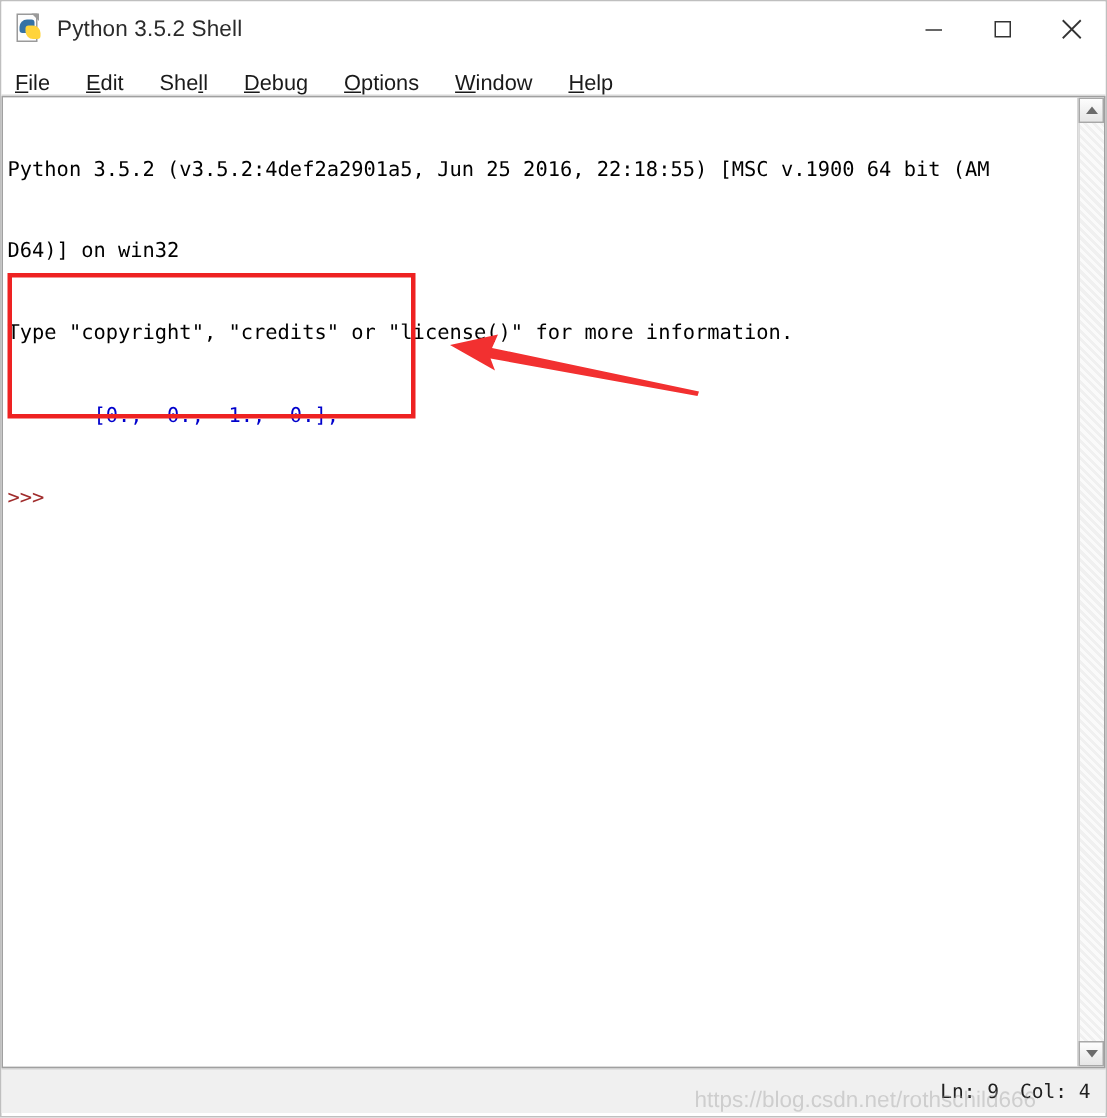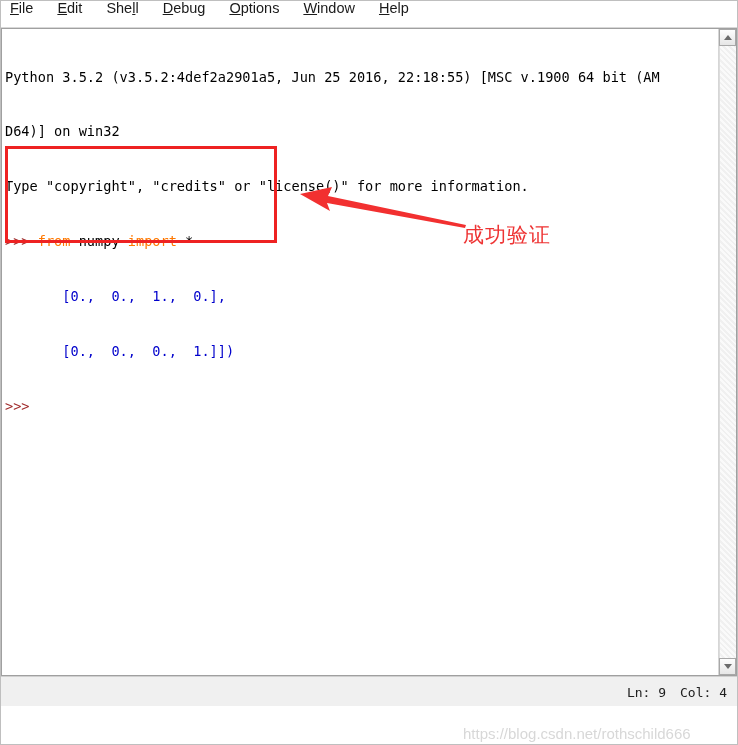--- a/index.html
+++ b/index.html
@@ -84,21 +84,21 @@
     display: flex;
     align-items: center;
     justify-content: center;
   }
   .win-btn svg { display: block; }
   
   .menubar {
     height: 27px;
     background: #ffffff;
     display: flex;
-    align-items: flex-start;
+    align-items: flex-end;
     padding-left: 9px;
     border-bottom: 1px solid #d8d8d8;
     box-sizing: border-box;
   }
   .menu-item {
     font-size: 14.5px;
     color: #1a1a1a;
     margin-right: 24px;
     white-space: nowrap;
     line-height: 1;
@@ -218,50 +218,75 @@
     font-family: "Liberation Sans", sans-serif;
     white-space: nowrap;
     pointer-events: none;
   }
 </style>
 </head>
 <body>
 
 <div class="window">
 
+  <div class="titlebar">
+    <div class="app-icon">
+      <div class="doc"></div>
+      <div class="fold"></div>
+      <div class="snake-b"></div>
+      <div class="snake-y"></div>
+    </div>
+    <div class="title-text">Python 3.5.2 Shell</div>
+
+    <div class="win-controls">
+      <div class="win-btn">
+        <svg width="13" height="13" viewBox="0 0 13 13">
+          <line x1="1" y1="7" x2="12" y2="7" stroke="#333" stroke-width="1"></line>
+        </svg>
+      </div>
+      <div class="win-btn">
+        <svg width="13" height="13" viewBox="0 0 13 13">
+          <rect x="1.5" y="1.5" width="10" height="10" fill="none" stroke="#333" stroke-width="1"></rect>
+        </svg>
+      </div>
+      <div class="win-btn">
+        <svg width="15" height="15" viewBox="0 0 15 15">
+          <line x1="1.5" y1="1.5" x2="13.5" y2="13.5" stroke="#333" stroke-width="1.2"></line>
+          <line x1="13.5" y1="1.5" x2="1.5" y2="13.5" stroke="#333" stroke-width="1.2"></line>
+        </svg>
+      </div>
+    </div>
+  </div>
 
   <div class="menubar">
     <div class="menu-item"><u>F</u><span>ile</span></div>
     <div class="menu-item"><u>E</u><span>dit</span></div>
     <div class="menu-item"><span>She</span><u>l</u><span>l</span></div>
     <div class="menu-item"><u>D</u><span>ebug</span></div>
     <div class="menu-item"><u>O</u><span>ptions</span></div>
     <div class="menu-item"><u>W</u><span>indow</span></div>
     <div class="menu-item"><u>H</u><span>elp</span></div>
   </div>
 
   <div class="console-wrap">
 
     <div class="console">
       <span class="ln">Python 3.5.2 (v3.5.2:4def2a2901a5, Jun 25 2016, 22:18:55) [MSC v.1900 64 bit (AM</span>
       <span class="ln">D64)] on win32</span>
       <span class="ln">Type "copyright", "credits" or "license()" for more information.</span>
-      <span class="ln"><span class="prompt">&gt;&gt;&gt;</span><span> </span><span class="kw">from</span><span> numpy </span><span class="kw">import</span><span> *</span></span>
       <span class="ln out">       [0.,  0.,  1.,  0.],</span>
-      <span class="ln out">       [0.,  0.,  0.,  1.]])</span>
       <span class="ln"><span class="prompt">&gt;&gt;&gt;</span></span>
     </div>
 
     <div class="redbox"></div>
 
     <svg class="arrow-svg" viewBox="0 0 180 50">
       <polygon points="8,13 40,6 36,15 174,44 173,47 35,22 38,30" fill="#f23030"></polygon>
     </svg>
 
-    <div class="annot-text">成功验证</div>
 
     <div class="scrollbar">
       <div class="sb-track"></div>
       <div class="sb-btn sb-up">
         <span class="tri"></span>
       </div>
       <div class="sb-btn sb-down">
         <span class="tri"></span>
       </div>
     </div>

